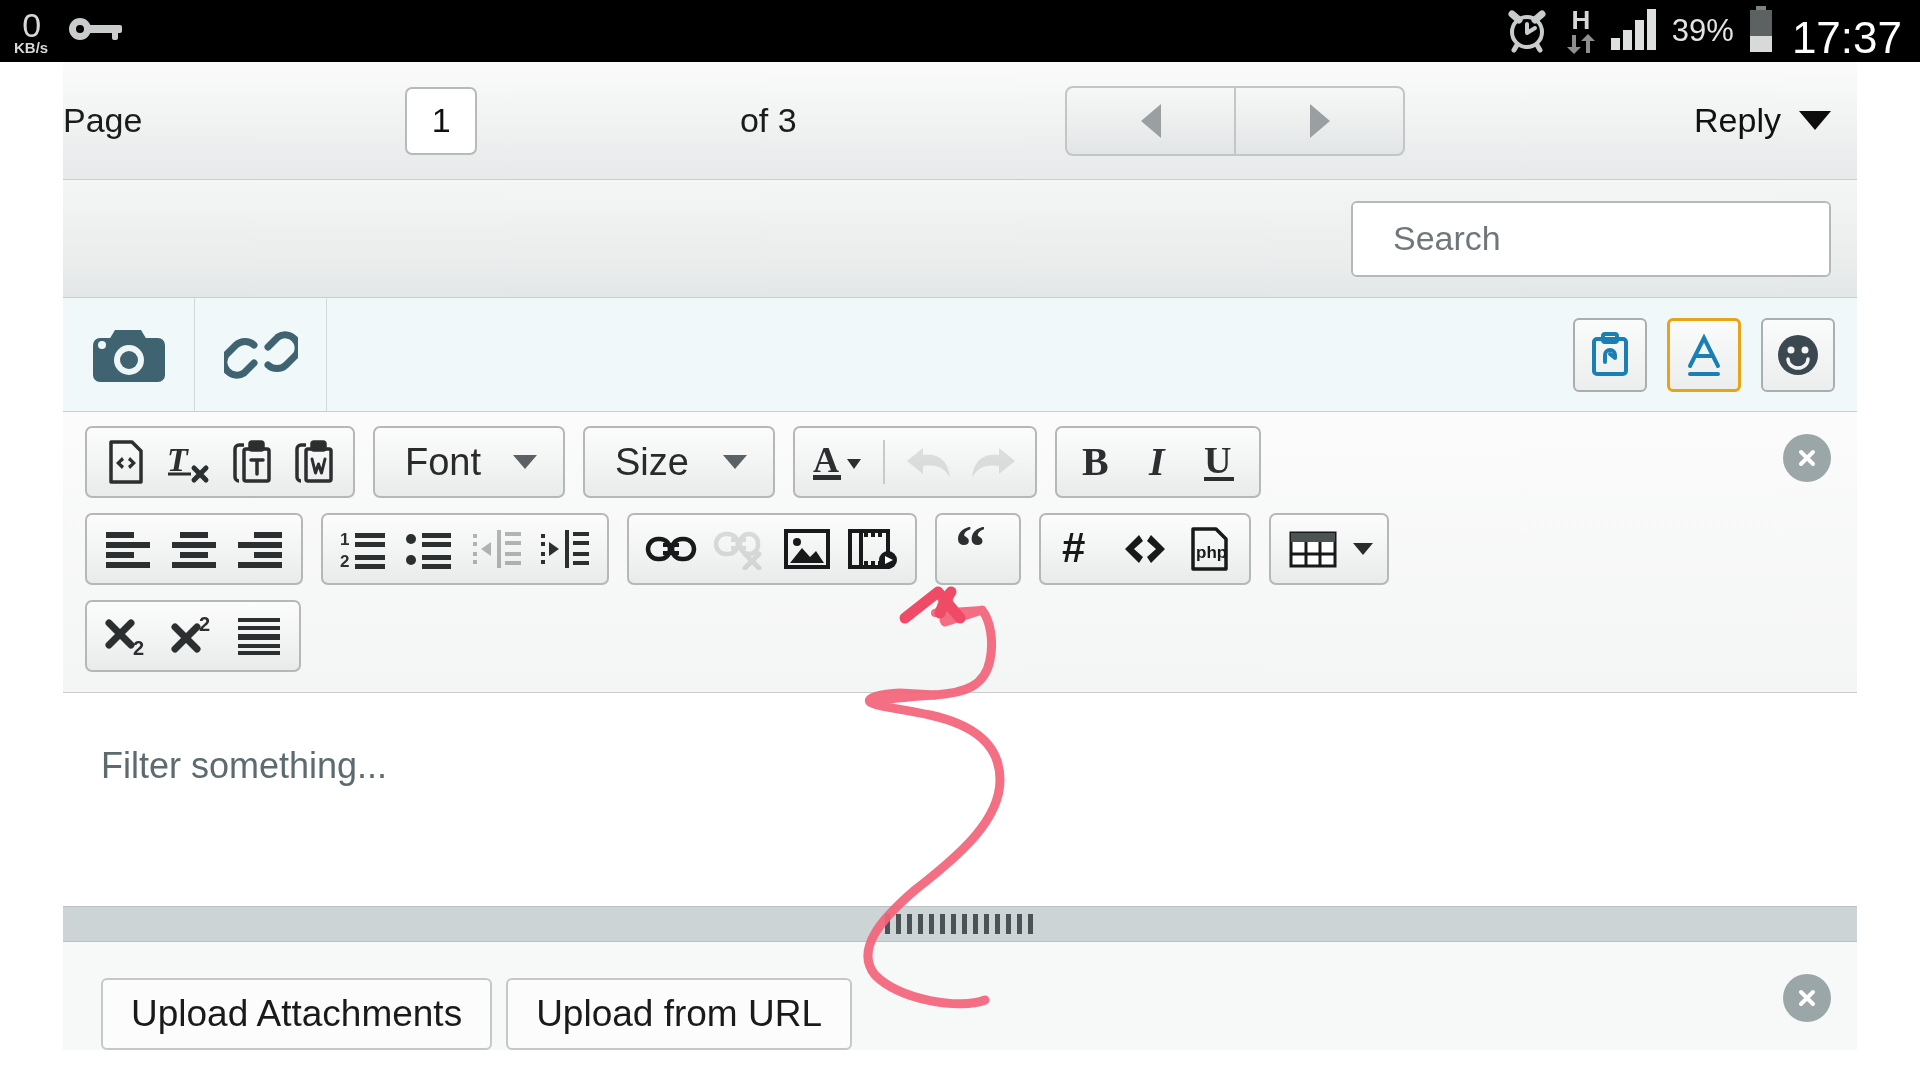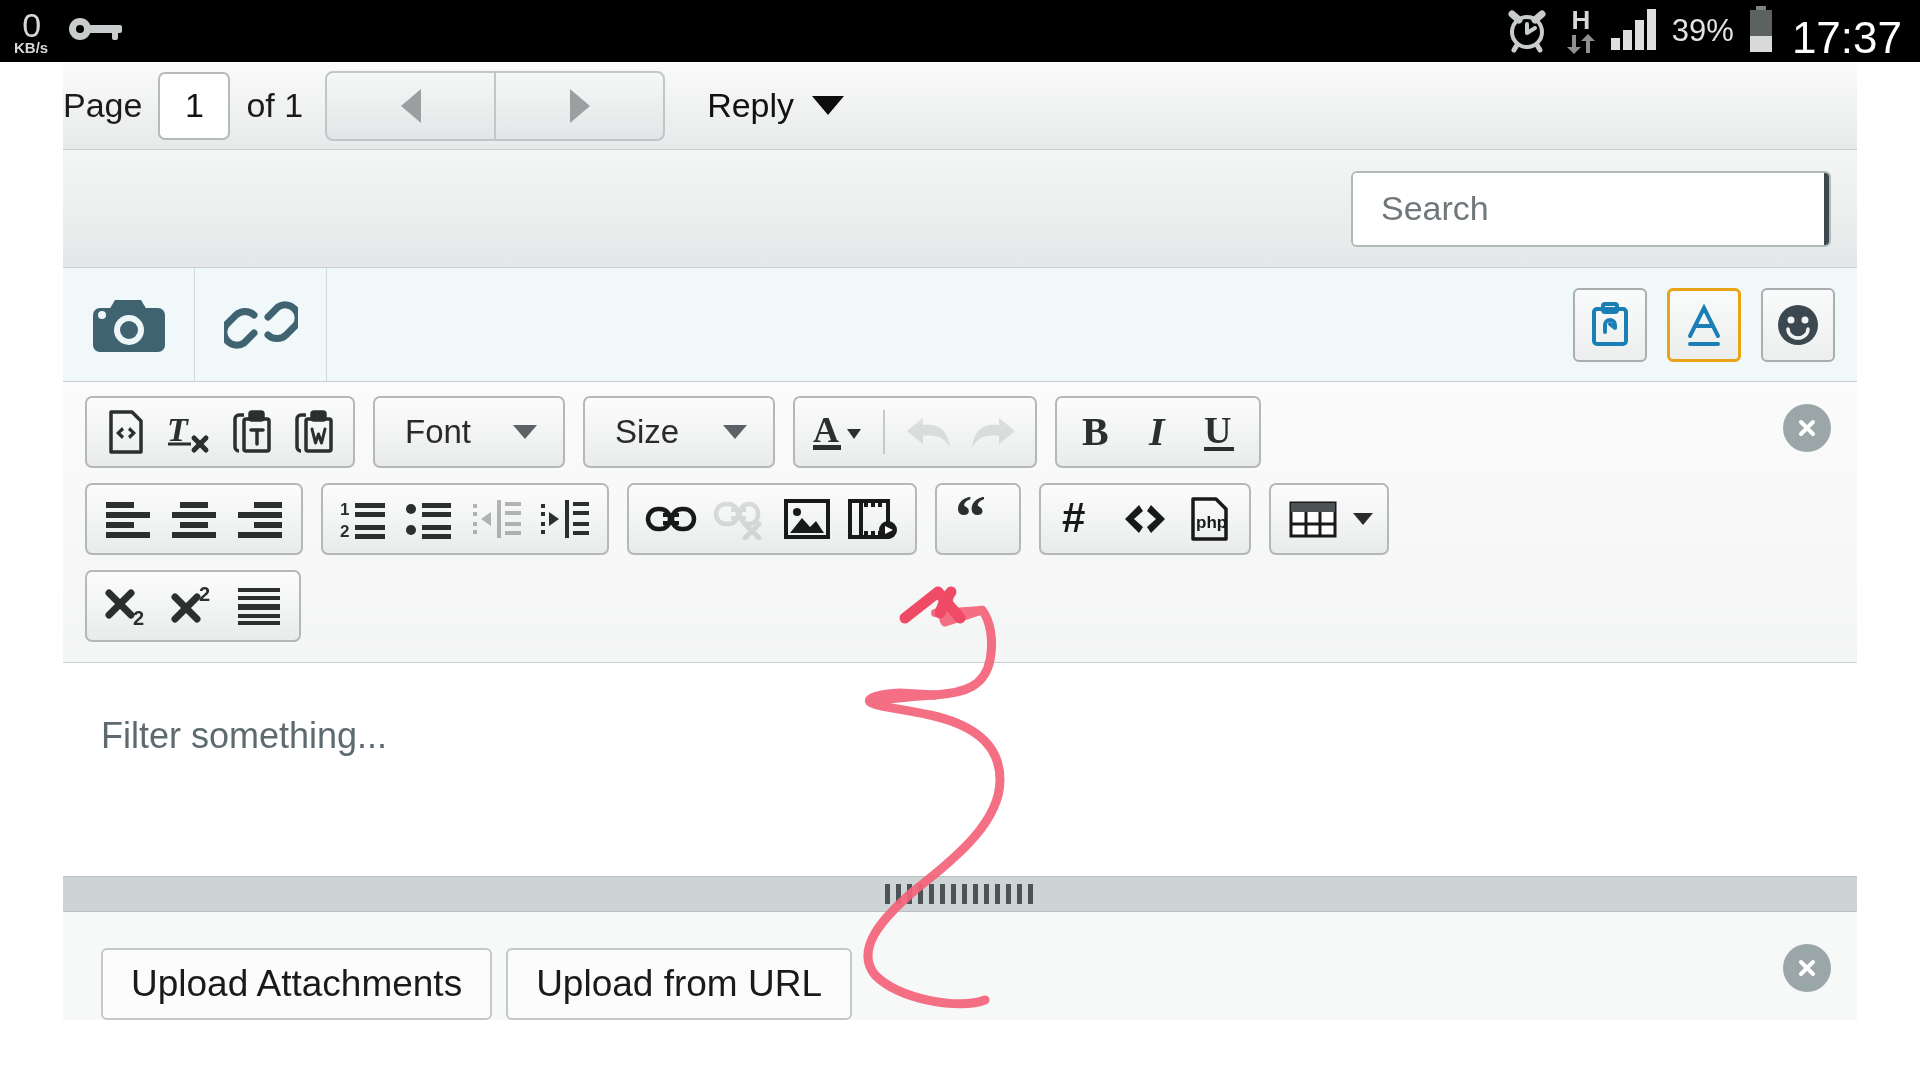--- a/index.html
+++ b/index.html
@@ -37,24 +37,24 @@
   }
   .page-left-edge {
     position:absolute; top:62px; left:0; width:63px; height:1018px; background:#fff;
   }
   .page-right-edge {
     position:absolute; top:62px; left:1857px; width:63px; height:1018px; background:#fff;
   }
 
   
   .pagebar {
-    position:relative; height:88px; width:100%;
+    position:relative; height:118px; width:100%;
     background:linear-gradient(to bottom,#fbfbfb 0%,#f2f3f3 45%,#e7e9ea 100%);
     border-bottom:1px solid #c9cdce;
-    display:flex; align-items:center; justify-content:flex-start;
+    display:flex; align-items:center; justify-content:space-between;
     padding-right:26px;
   }
   .pg-label { font-size:34px; color:#1b1b1b; margin-right:16px; }
   .pg-input {
     width:72px; height:68px; background:#fff; border:2px solid #b6babb; border-radius:7px;
     display:flex; align-items:center; justify-content:center;
     font-size:34px; color:#111;
   }
   .pg-of { font-size:34px; color:#1b1b1b; margin:0 22px 0 16px; }
   .pg-nav { display:flex; }
@@ -97,21 +97,21 @@
     display:flex; align-items:center; justify-content:center;
     font-size:37px; color:#111;
   }
   .search-wrap {
     margin-left:auto; display:flex; align-items:center;
     width:480px; height:76px;
     border:2px solid #b3b8b9; border-radius:6px; background:#fff; overflow:hidden;
   }
   .search-input {
     flex:1; height:100%; border:0; outline:0; background:#fff;
-    font-size:34px; color:#4c1d95; padding-left:28px;
+    font-size:34px; color:#4c1d95; padding-left:40px;
     font-family:"Liberation Sans", sans-serif;
   }
   .search-input::placeholder { color:#70777a; }
   .search-go {
     width:84px; height:100%; background:#3c4850;
     display:flex; align-items:center; justify-content:center;
   }
 
   
   .attachstrip {
@@ -146,21 +146,21 @@
     background:linear-gradient(to bottom,#fcfcfc 0%,#f2f3f3 55%,#e9ebeb 100%);
     display:flex; align-items:center; padding:0 8px;
   }
   .tb-btn {
     min-width:62px; height:62px; display:flex; align-items:center; justify-content:center;
     padding:0 8px;
   }
   .tb-btn.dim { opacity:.33; }
   .tb-sep { width:2px; height:44px; background:#c6caca; margin:0 10px; }
   .tb-text {
-    font-size:33px; color:#2a2a2a; padding:0 12px 0 22px; min-width:120px;
+    font-size:38px; color:#2a2a2a; padding:0 12px 0 22px; min-width:120px;
   }
   .tb-caret {
     width:0;height:0;border-left:12px solid transparent;border-right:12px solid transparent;
     border-top:14px solid #5b6164; margin:0 18px 0 10px;
   }
   .tb-caret.sm {
     border-left:10px solid transparent;border-right:10px solid transparent;
     border-top:12px solid #2b2b2b; margin:0 6px 0 6px;
   }
   .close-x {
@@ -272,21 +272,21 @@
   <div class="page-left-edge"></div>
   <div class="page-right-edge"></div>
 
   <div class="page">
 
     <div class="pagebar">
       <span class="pg-label">Page</span>
       <div class="pg-input">
         <span>1</span>
       </div>
-      <span class="pg-of">of 1</span>
+      <span class="pg-of">of 3</span>
       <div class="pg-nav">
         <div class="pg-btn">
           <span class="tri-left"></span>
         </div>
         <div class="pg-btn">
           <span class="tri-right"></span>
         </div>
       </div>
       <div class="filter-btn">
         <span>Reply</span>

